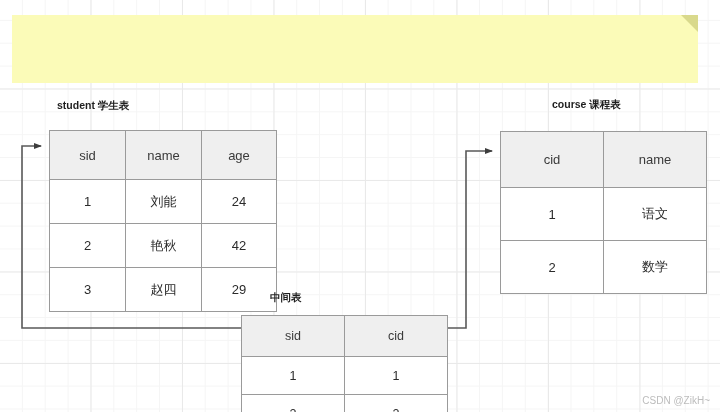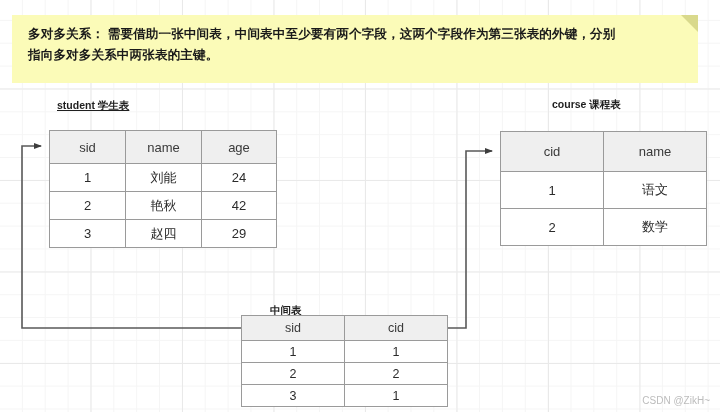--- a/index.html
+++ b/index.html
@@ -73,21 +73,21 @@
     position: absolute;
     border-collapse: collapse;
     background: #ffffff;
     table-layout: fixed;
   }
   table.er td, table.er th {
     border: 1px solid #9a9a9a;
     text-align: center;
     color: #2b2b2b;
     font-weight: normal;
-    padding: 0;
+    padding: 8px;
   }
   table.er th {
     background: #efefef;
     color: #3a3a3a;
   }
 
   
   #tbl-student { left: 49px; top: 130px; width: 227px; }
   #tbl-student th { height: 32px; font-size: 13px; }
   #tbl-student td { height: 27px; font-size: 13px; }
@@ -102,23 +102,23 @@
   #tbl-course col.c1 { width: 103px; }
   #tbl-course col.c2 { width: 103px; }
 
   
   #tbl-middle { left: 241px; top: 315px; width: 206px; }
   #tbl-middle th { height: 24px; font-size: 12.5px; }
   #tbl-middle td { height: 21px; font-size: 12.5px; }
   #tbl-middle col.c1 { width: 103px; }
   #tbl-middle col.c2 { width: 103px; }
 
-  #lbl-student { left: 57px; top: 99px; text-decoration: underline; }
+  #lbl-student { left: 57px; top: 99px; }
   #lbl-course  { left: 504px; top: 98px; margin-left: 48px; }
-  #lbl-middle  { left: 270px; top: 304px; text-align: center; }
+  #lbl-middle  { left: 270px; top: 291px; text-align: center; }
 
   
   #connectors {
     position: absolute;
     left: 0; top: 0;
     width: 720px; height: 412px;
     pointer-events: none;
   }
 
   
@@ -144,22 +144,20 @@
       </marker>
     </defs>
 
     <path d="M241,328 L22,328 L22,146 L41,146" fill="none" stroke="#595959" stroke-width="1.6" marker-end="url(#arrowhead)"></path>
 
     <path d="M447,328 L466,328 L466,151 L492,151" fill="none" stroke="#595959" stroke-width="1.6" marker-end="url(#arrowhead)"></path>
   </svg>
 
   <div id="note">
     <div id="note-corner"></div>
-    <div id="note-text">多对多关系： 需要借助一张中间表，中间表中至少要有两个字段，这两个字段作为第三张表的外键，分别
-指向多对多关系中两张表的主键。</div>
   </div>
 
   <div class="tbl-label" id="lbl-student">student 学生表</div>
   <table class="er" id="tbl-student">
     <colgroup>
         <col class="c1">
         <col class="c2">
         <col class="c3">
       </colgroup>
     <thead>

